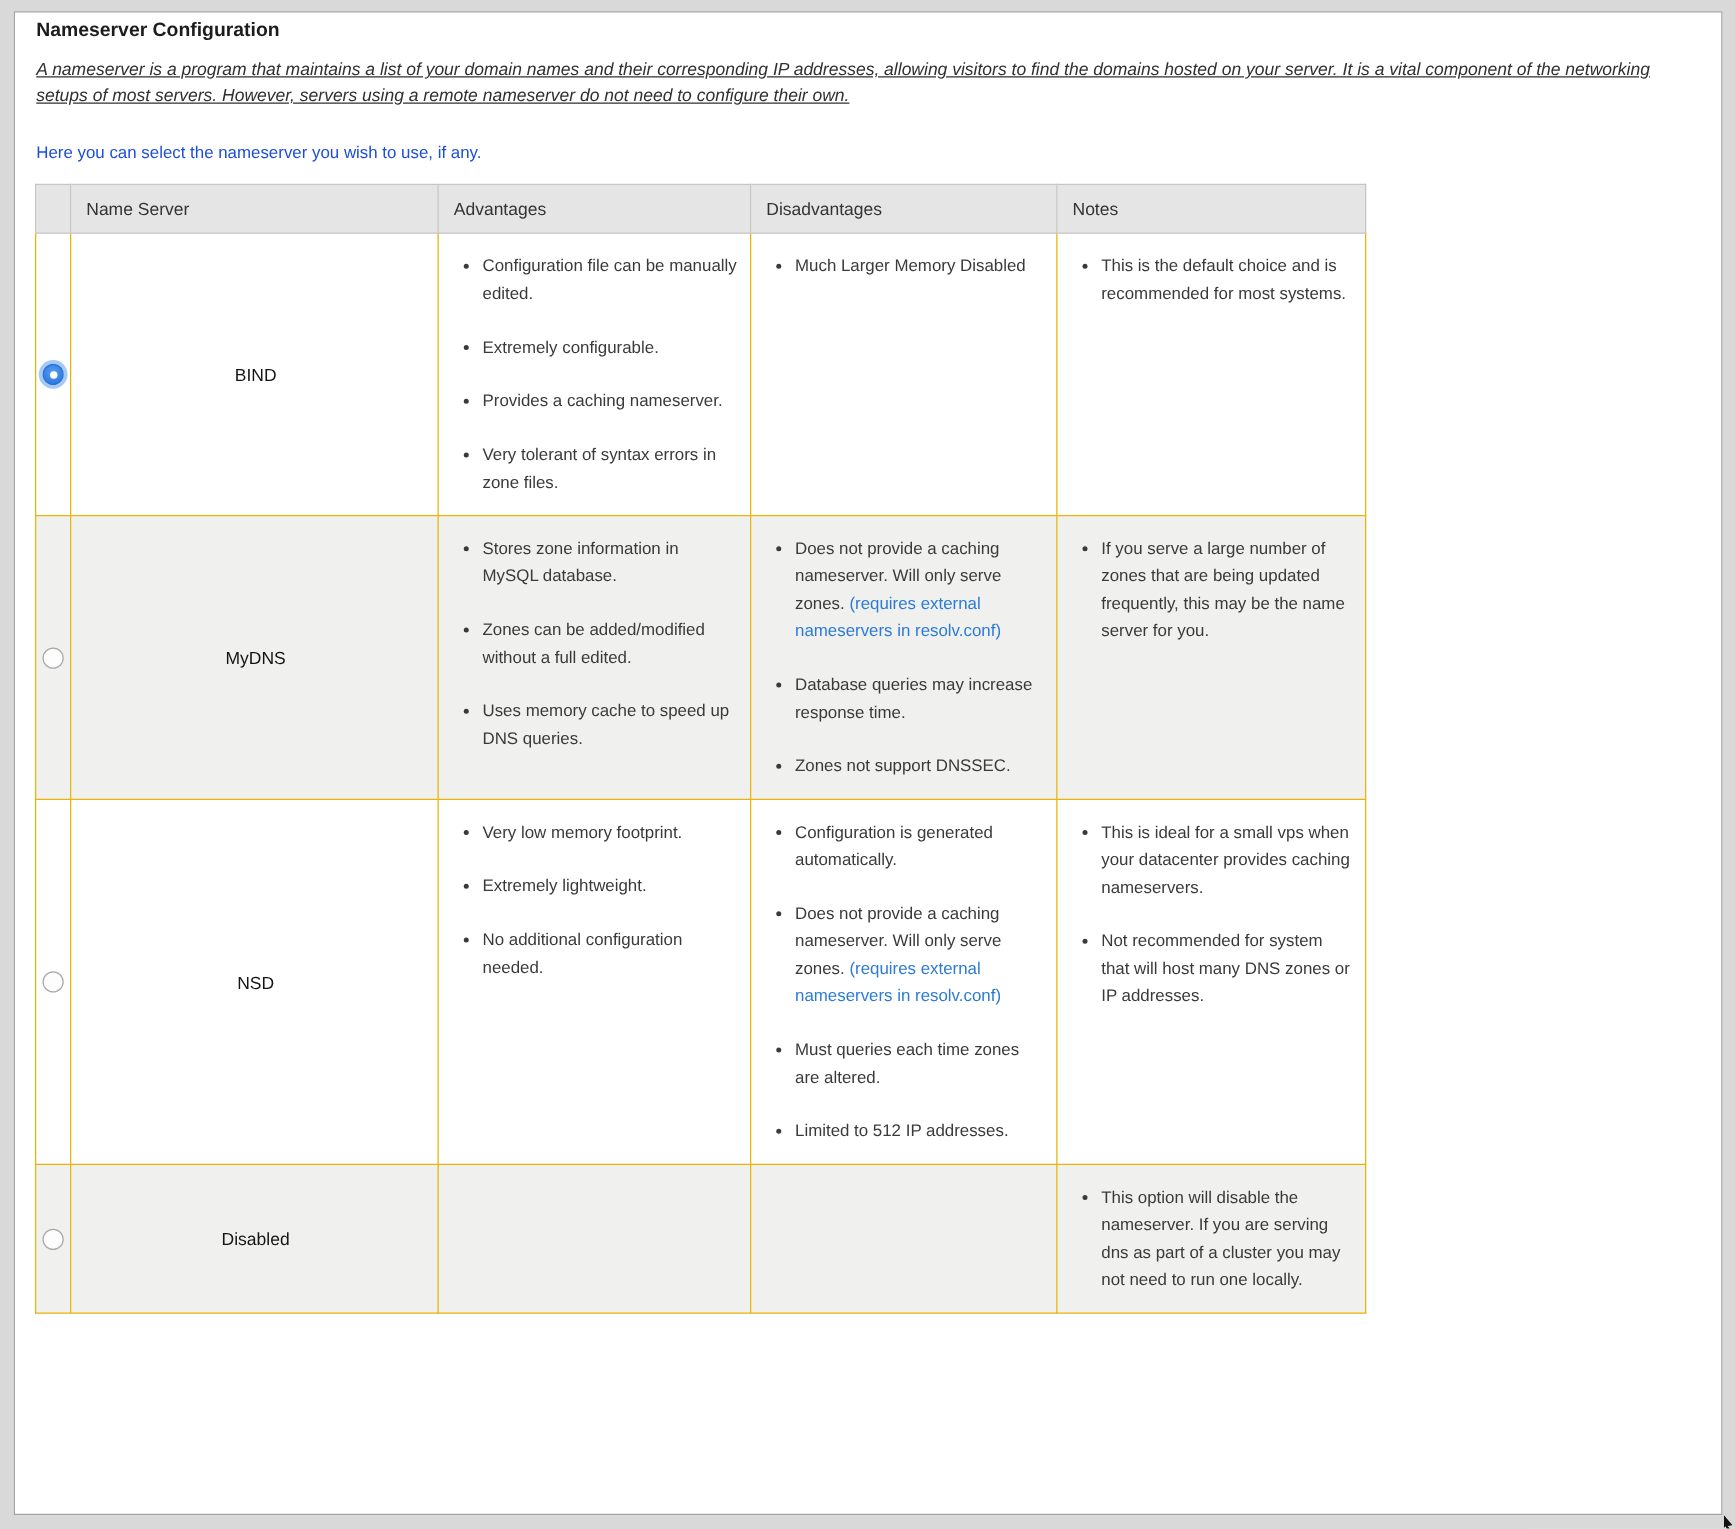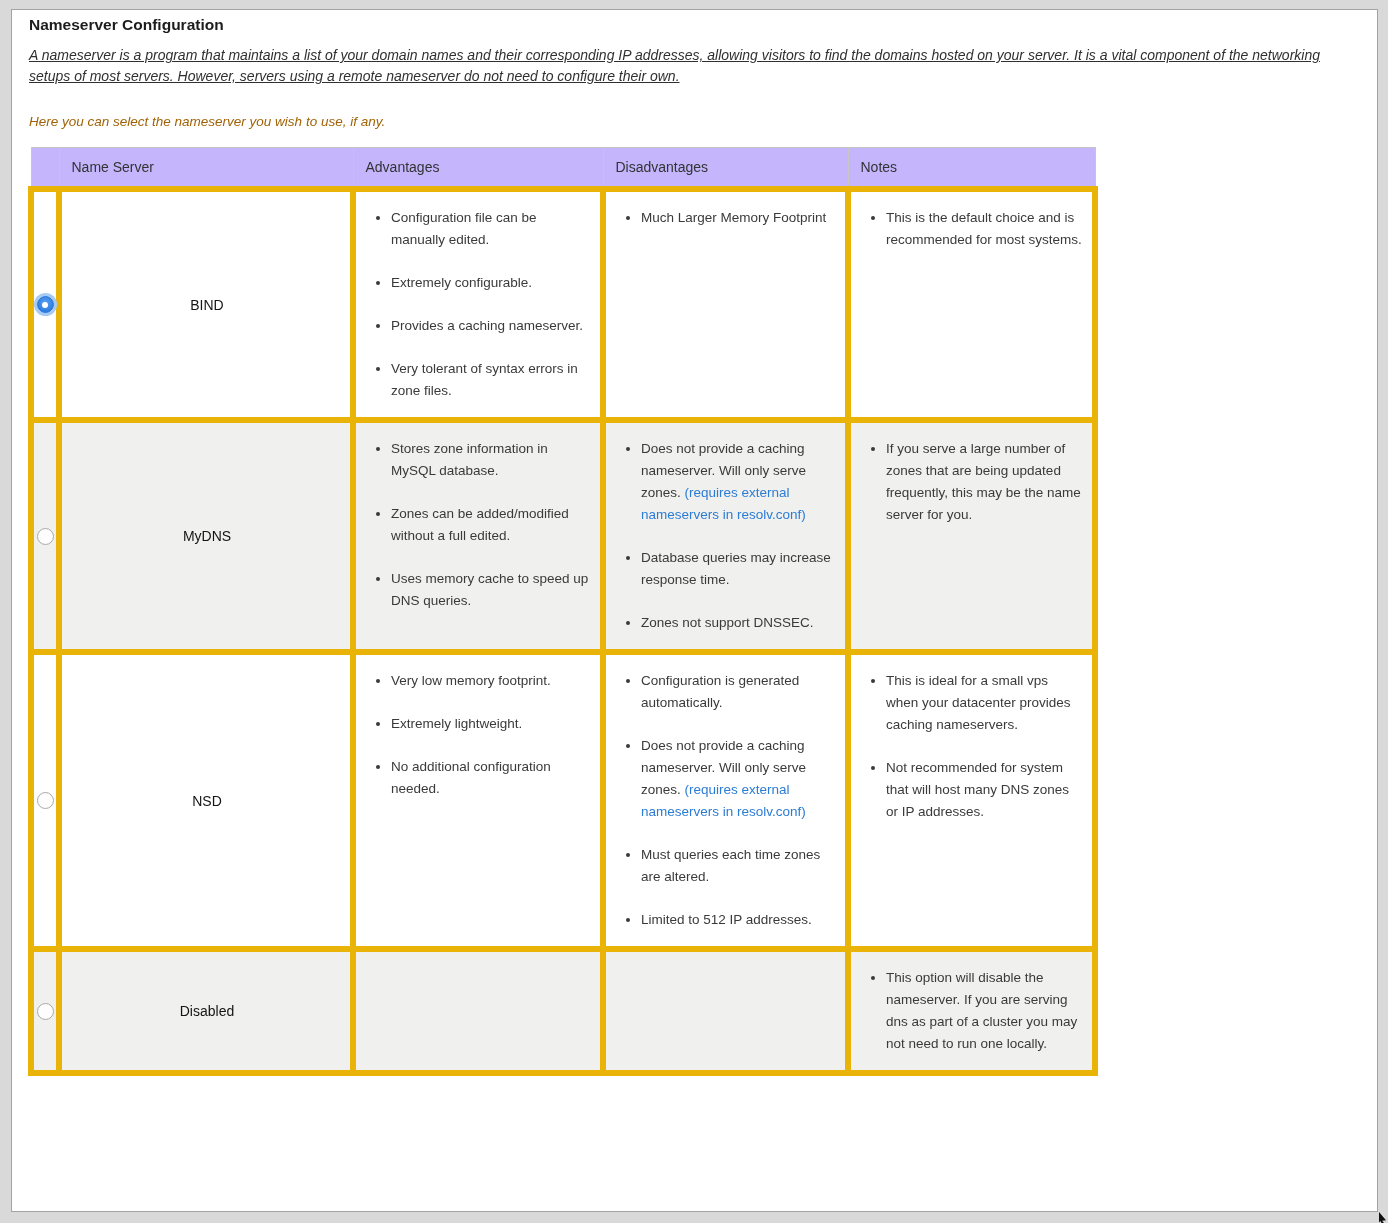--- a/index.html
+++ b/index.html
@@ -33,43 +33,42 @@
     font-style: italic;
     font-size: 14px;
     line-height: 21px;
     color: #303030;
     margin: 0 0 27px 1px;
     max-width: 1335px;
     text-decoration: underline;
   }
   .select-prompt {
     font-size: 13.5px;
-    color: #a16207;
+    color: #1d4ed8;
     margin: 0 0 18px 1px;
-    font-style: italic;
   }
   table.ns-table {
     border-collapse: collapse;
     table-layout: fixed;
     width: 1064px;
     border: 1px solid #c6c6c6;
     font-size: 13.5px;
     color: #3a3a3a;
   }
   .ns-table th {
-    background: #c4b5fd;
+    background: #e5e5e5;
     font-weight: normal;
     text-align: left;
     font-size: 14px;
     color: #333;
     padding: 11px 10px 11px 12px;
     border: 1px solid #c6c6c6;
   }
   .ns-table td {
-    border: 6px solid #eab308;
+    border: 1px solid #eab308;
     vertical-align: top;
     padding: 15px 10px 15px 12px;
     box-sizing: border-box;
   }
   .ns-table tr.row-alt td { background: #f0f0ef; }
   .ns-table tr.row-plain td { background: #ffffff; }
   td.radio-cell {
     vertical-align: middle;
     text-align: center;
     padding: 0;
@@ -167,21 +166,21 @@
           <td>
             <ul class="cell-list">
               <li><span>Configuration file can be manually edited.</span></li>
               <li><span>Extremely configurable.</span></li>
               <li><span>Provides a caching nameserver.</span></li>
               <li><span>Very tolerant of syntax errors in zone files.</span></li>
             </ul>
           </td>
           <td>
             <ul class="cell-list">
-              <li><span>Much Larger Memory Footprint</span></li>
+              <li><span>Much Larger Memory Disabled</span></li>
             </ul>
           </td>
           <td>
             <ul class="cell-list">
               <li><span>This is the default choice and is recommended for most systems.</span></li>
             </ul>
           </td>
         </tr>
         <tr class="row-alt">
           <td class="radio-cell"><span class="radio unselected"></span></td>

